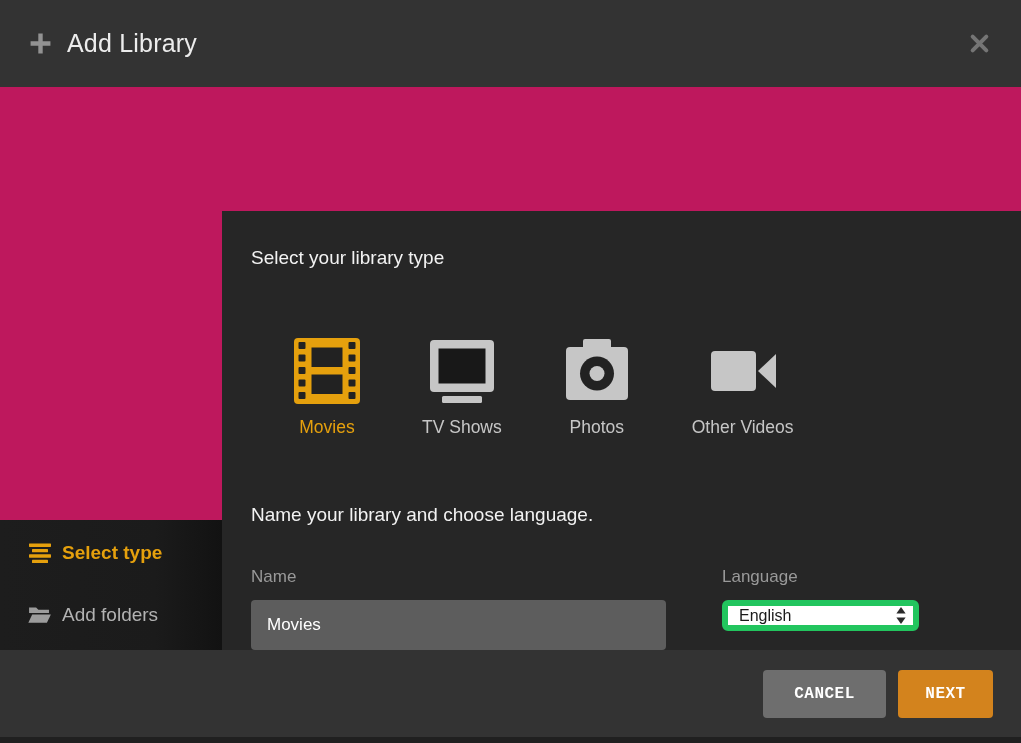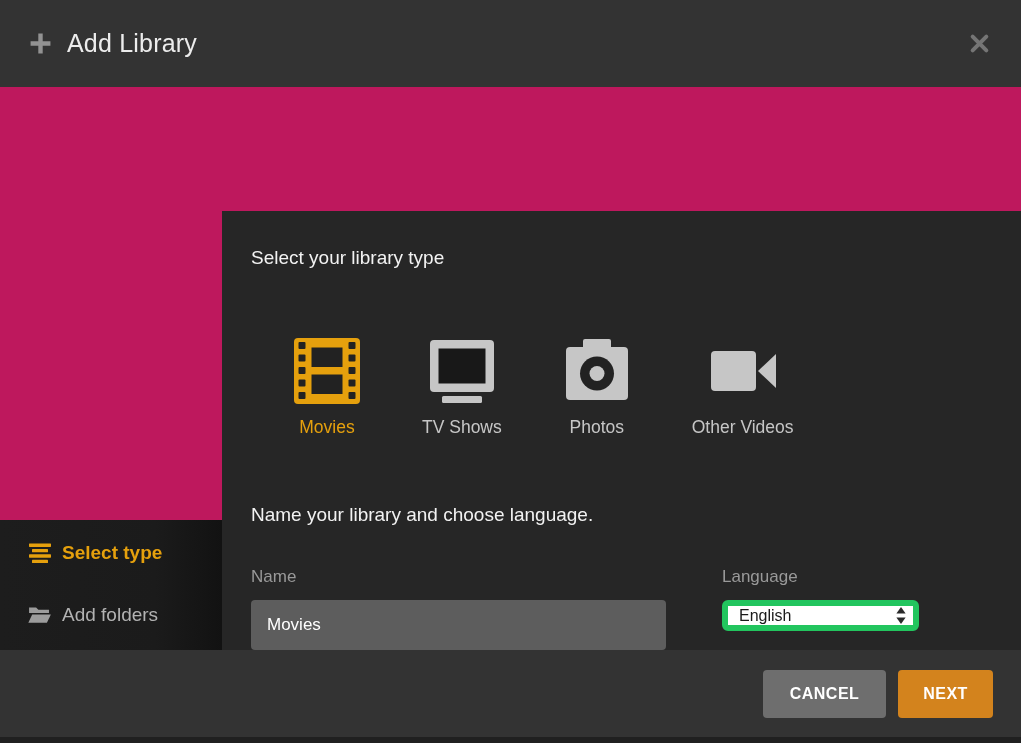--- a/index.html
+++ b/index.html
@@ -32,21 +32,21 @@
   .sec2 { margin-top:66px; }
   .fields { display:flex; margin-top:42px;gap:13px; }
   .field label { display:block; font-size:17px; color:#999999; margin-bottom:13px; }
   .text-input { width:415px; height:50px; background:#5d5d5d; border:none; border-radius:4px; color:#ffffff; font-size:17px; padding:0 16px; font-family:"Liberation Sans", sans-serif; outline:none; }
   .lang-field { margin-left:43px; }
   .select { width:197px; height:31px; background:#ffffff; border:6px solid #22c55e; border-radius:6px; display:flex; align-items:center; justify-content:space-between; padding:0 7px 0 11px; font-size:16px; color:#1a1a1a; cursor:pointer; }
   .stepper { display:flex; }
 
   
   .ftr { height:87px; background:#333333; display:flex; align-items:center; justify-content:flex-end; gap:12px; padding-right:28px; }
-  .btn { height:48px; border:none; border-radius:4px; color:#ffffff; font-weight:700; font-size:16px; letter-spacing:0.5px; cursor:pointer; font-family:Liberation Sans, sans-serif; }
+  .btn { height:48px; border:none; border-radius:4px; color:#ffffff; font-weight:700; font-size:16px; letter-spacing:0.5px; cursor:pointer; font-family:Liberation Mono, monospace; }
   .btn.cancel { width:123px; background:#6e6e6e; }
   .btn.next { width:95px; background:#d3831d; }
   .strip { height:6px; background:#202020; }
 </style>
 </head>
 <body>
 
 <div class="dialog">
 
   <div class="hdr">

